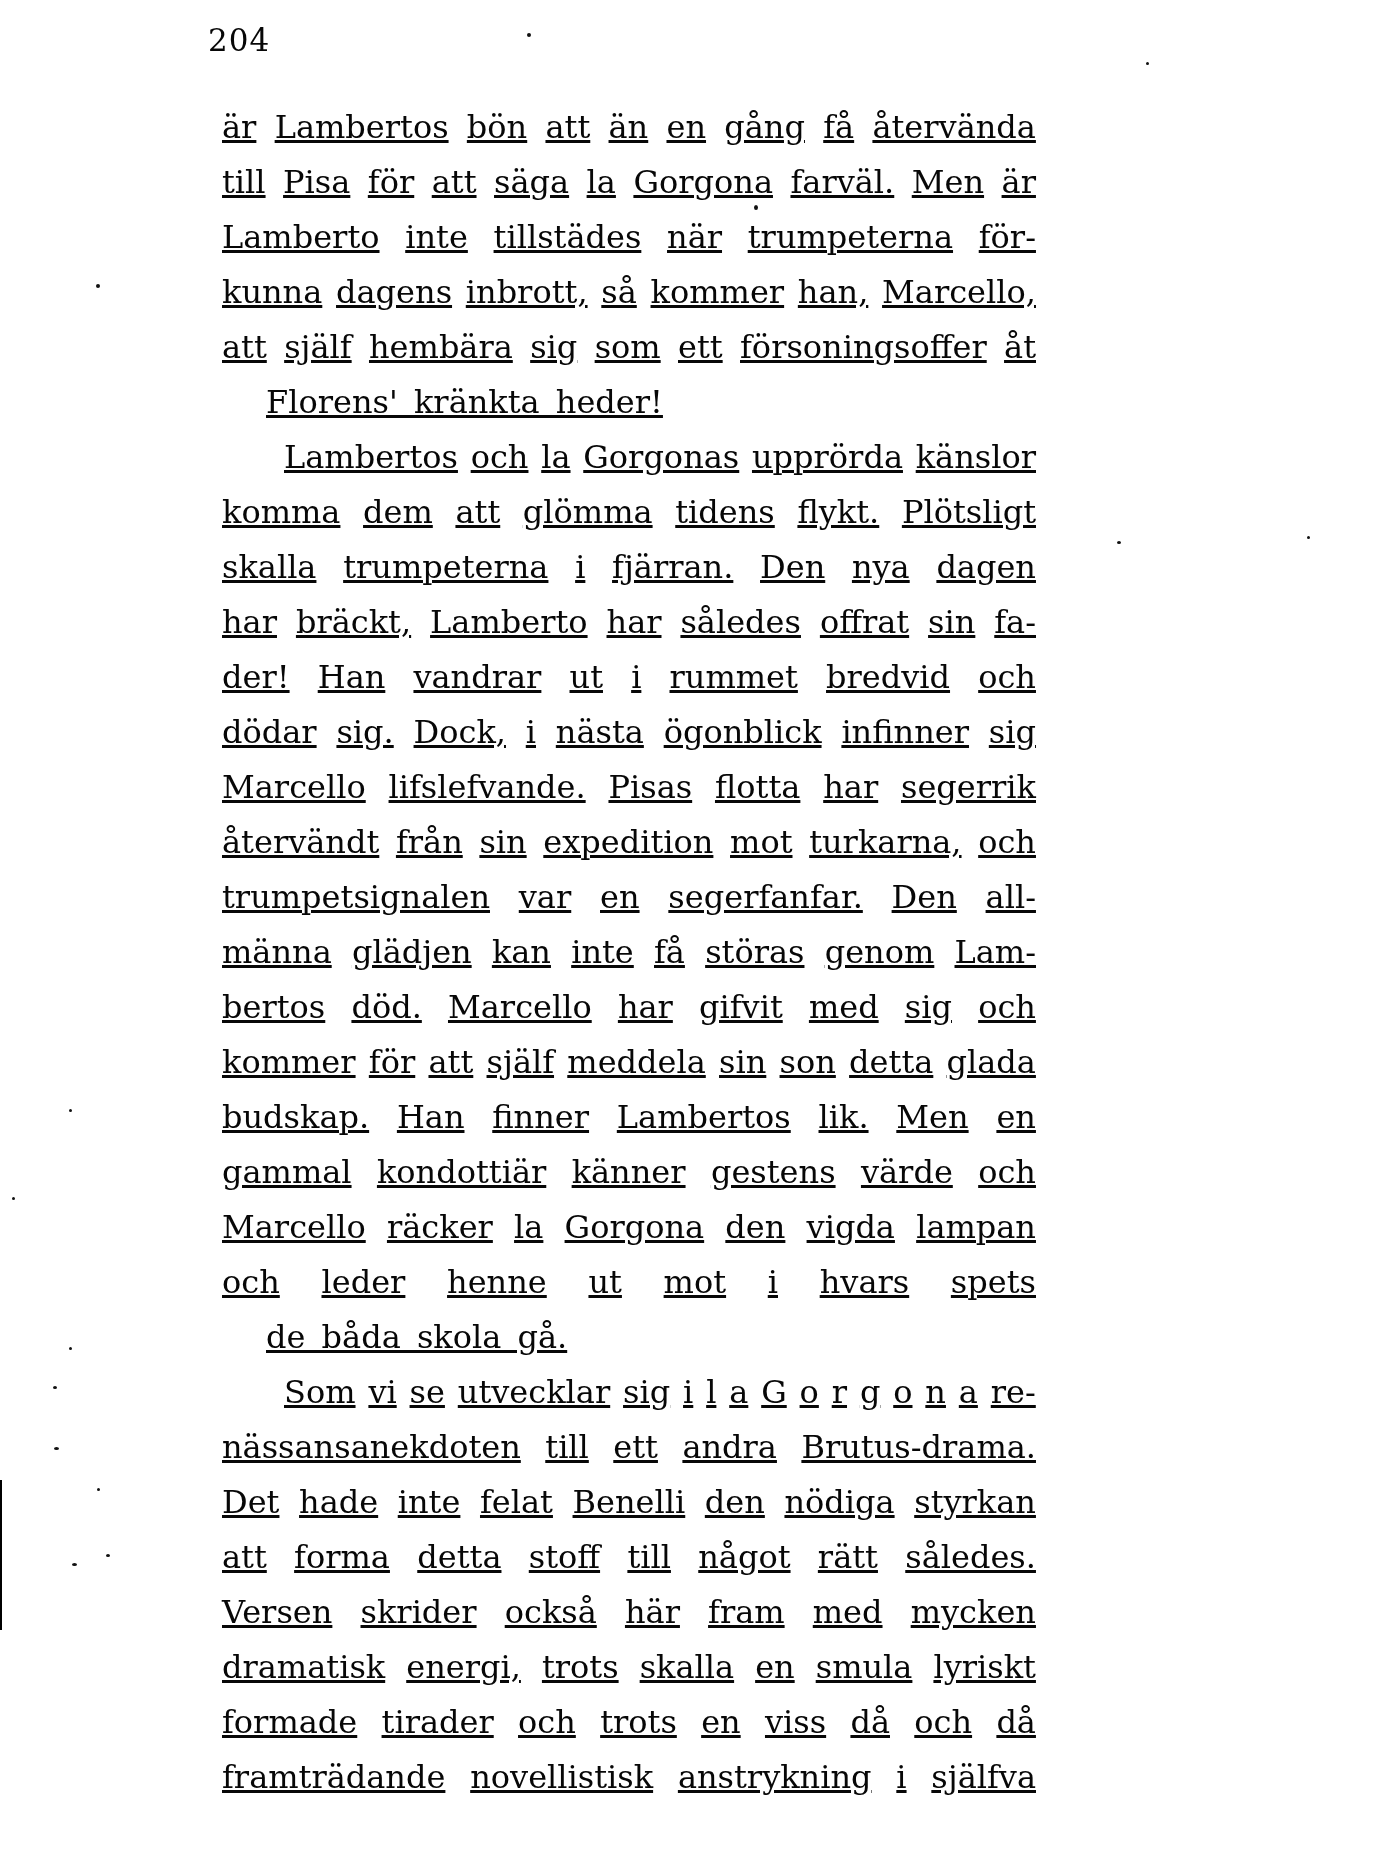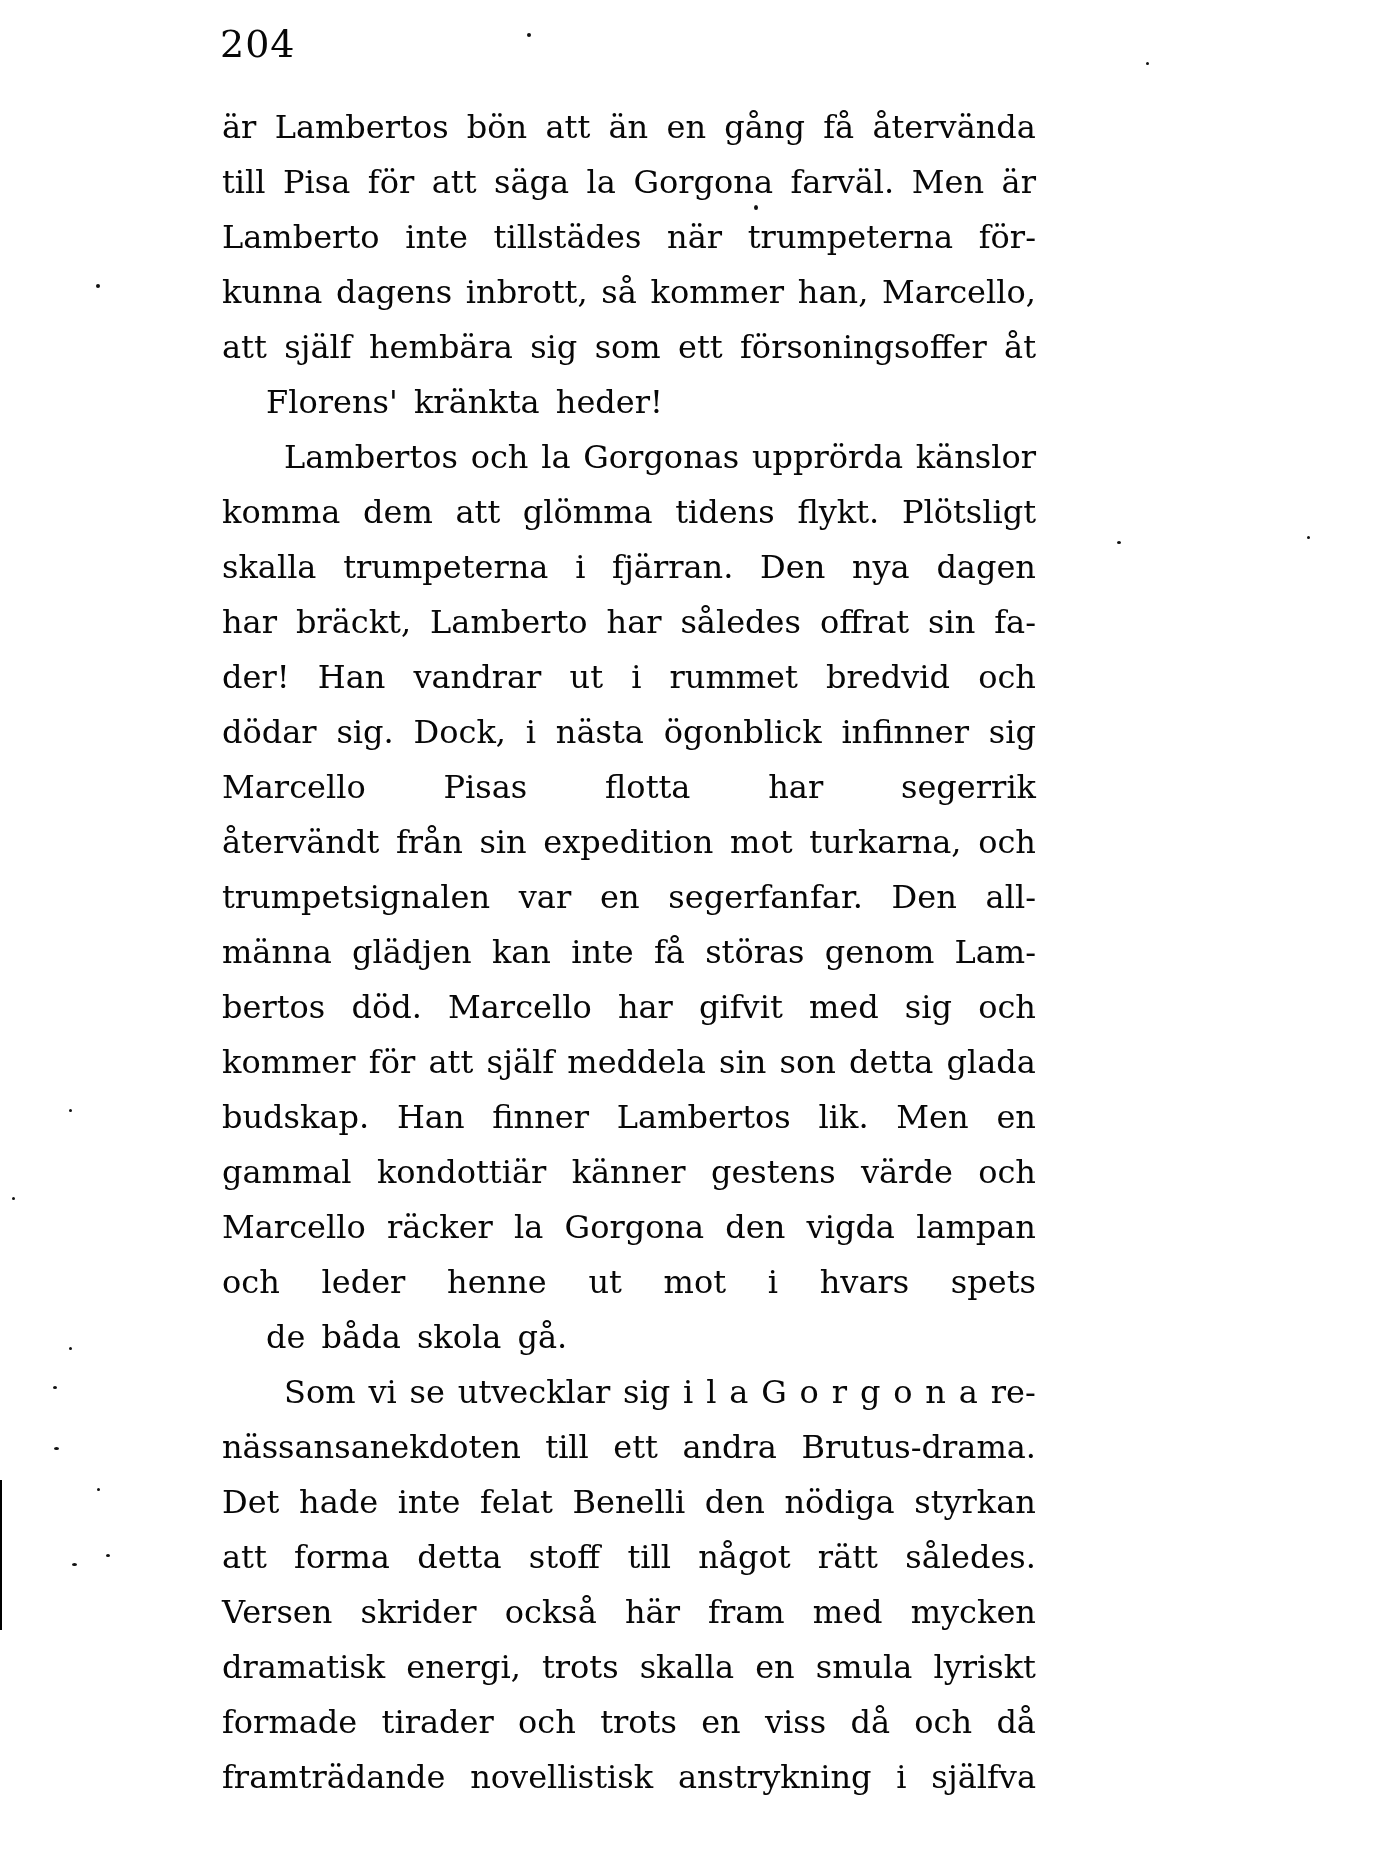--- a/index.html
+++ b/index.html
@@ -6,36 +6,37 @@
   body {
     width: 1395px; height: 1876px;
     background: #ffffff;
     position: relative;
     font-family: "DejaVu Serif", serif;
     color: #070707;
     overflow: hidden;
   }
   .page-number {
     position: absolute;
-    left: 220px; top: 22px;
-    font-size: 38px;
+    left: 208px; top: 22px;
+    font-size: 31px;
     letter-spacing: 1px;
   }
   .text-block {
     position: absolute;
     left: 222px; top: 100px;
     width: 814px;
   }
   .line {
     height: 55px;
     line-height: 55px;
     font-size: 32px;
     display: flex;
     justify-content: space-between;
     white-space: pre;
+    text-decoration: underline;
   }
   .line.indent { padding-left: 62px; }
   .line.end {
     display: block;
     word-spacing: 6px;
     margin-left: 44px;
   }
   .speck {
     position: absolute;
     background: #111;
@@ -61,21 +62,21 @@
       <div class="line"><span>Lamberto</span><span>inte</span><span>tillstädes</span><span>när</span><span>trumpeterna</span><span>för-</span></div>
       <div class="line"><span>kunna</span><span>dagens</span><span>inbrott,</span><span>så</span><span>kommer</span><span>han,</span><span>Marcello,</span></div>
       <div class="line"><span>att</span><span>själf</span><span>hembära</span><span>sig</span><span>som</span><span>ett</span><span>försoningsoffer</span><span>åt</span></div>
       <div class="line end">Florens' kränkta heder!</div>
       <div class="line indent"><span>Lambertos</span><span>och</span><span>la</span><span>Gorgonas</span><span>upprörda</span><span>känslor</span></div>
       <div class="line"><span>komma</span><span>dem</span><span>att</span><span>glömma</span><span>tidens</span><span>flykt.</span><span>Plötsligt</span></div>
       <div class="line"><span>skalla</span><span>trumpeterna</span><span>i</span><span>fjärran.</span><span>Den</span><span>nya</span><span>dagen</span></div>
       <div class="line"><span>har</span><span>bräckt,</span><span>Lamberto</span><span>har</span><span>således</span><span>offrat</span><span>sin</span><span>fa-</span></div>
       <div class="line"><span>der!</span><span>Han</span><span>vandrar</span><span>ut</span><span>i</span><span>rummet</span><span>bredvid</span><span>och</span></div>
       <div class="line"><span>dödar</span><span>sig.</span><span>Dock,</span><span>i</span><span>nästa</span><span>ögonblick</span><span>infinner</span><span>sig</span></div>
-      <div class="line"><span>Marcello</span><span>Pisas</span><span>flotta</span><span>har</span><span>segerrik</span></div>
+      <div class="line"><span>Marcello</span><span>lifslefvande.</span><span>Pisas</span><span>flotta</span><span>har</span><span>segerrik</span></div>
       <div class="line"><span>återvändt</span><span>från</span><span>sin</span><span>expedition</span><span>mot</span><span>turkarna,</span><span>och</span></div>
       <div class="line"><span>trumpetsignalen</span><span>var</span><span>en</span><span>segerfanfar.</span><span>Den</span><span>all-</span></div>
       <div class="line"><span>männa</span><span>glädjen</span><span>kan</span><span>inte</span><span>få</span><span>störas</span><span>genom</span><span>Lam-</span></div>
       <div class="line"><span>bertos</span><span>död.</span><span>Marcello</span><span>har</span><span>gifvit</span><span>med</span><span>sig</span><span>och</span></div>
       <div class="line"><span>kommer</span><span>för</span><span>att</span><span>själf</span><span>meddela</span><span>sin</span><span>son</span><span>detta</span><span>glada</span></div>
       <div class="line"><span>budskap.</span><span>Han</span><span>finner</span><span>Lambertos</span><span>lik.</span><span>Men</span><span>en</span></div>
       <div class="line"><span>gammal</span><span>kondottiär</span><span>känner</span><span>gestens</span><span>värde</span><span>och</span></div>
       <div class="line"><span>Marcello</span><span>räcker</span><span>la</span><span>Gorgona</span><span>den</span><span>vigda</span><span>lampan</span></div>
       <div class="line"><span>och</span><span>leder</span><span>henne</span><span>ut</span><span>mot</span><span>i</span><span>hvars</span><span>spets</span></div>
       <div class="line end">de båda skola gå.</div>

